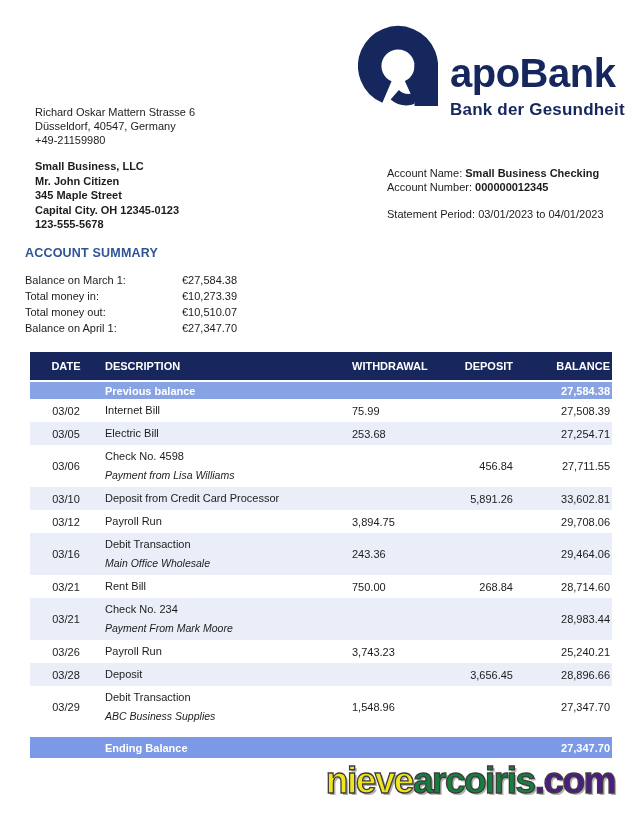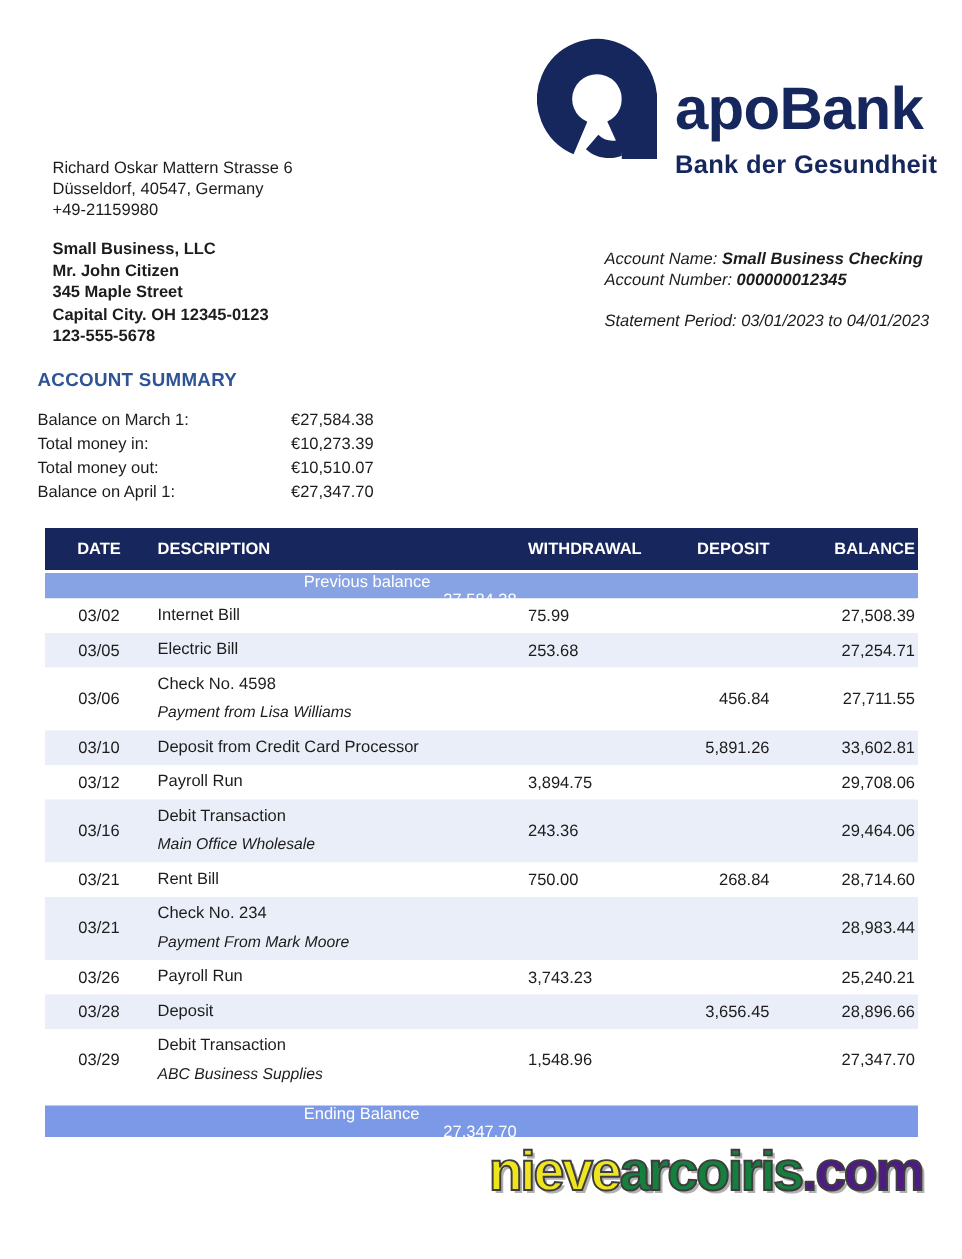--- a/index.html
+++ b/index.html
@@ -16,41 +16,41 @@
   
   .sender { position:absolute; left:35px; top:105px; font-size:11px; line-height:14px; }
   .recipient { position:absolute; left:35px; top:159px; font-size:11px; line-height:14.5px; font-weight:bold; }
 
   .logo { position:absolute; left:358px; top:25px; display:flex; align-items:flex-start; }
   .logo svg { display:block; }
   .brand-text { margin-left:12px; margin-top:28px; color:var(--brand, #16275E); }
   .brand-name { font-size:40px; font-weight:bold; letter-spacing:-0.5px; line-height:1; }
   .brand-tagline { font-size:17px; font-weight:bold; letter-spacing:0.2px; margin-top:7px; }
 
-  .account-info { position:absolute; left:403px; top:166px; font-size:11px; line-height:14px;font-style:italic; }
+  .account-info { position:absolute; left:387px; top:166px; font-size:11px; line-height:14px; }
   .account-info .period { margin-top:13px;text-align:right; }
 
   
   .summary { position:absolute; left:25px; top:246px; font-size:11px; }
   .summary-title { font-size:12.5px; font-weight:bold; color:var(--accent, #2E5496); letter-spacing:0.2px; }
   .summary-rows { margin-top:12px; }
-  .summary-row { display:flex; line-height:16px;gap:12px; }
+  .summary-row { display:flex; line-height:16px; }
   .summary-row .lbl { width:157px; }
 
   
   .txn-table { position:absolute; left:30px; top:352px; width:582px; font-size:11px; }
   .trow, .thead, .band { display:flex; align-items:center; }
   .c-date { width:72px; text-align:center; }
   .c-desc { width:243px; padding-left:3px; }
   .c-wd   { width:95px;  padding-left:7px; }
   .c-dep  { width:75px;  text-align:right; padding-right:2px; }
   .c-bal  { flex:1; text-align:right; padding-right:2px; }
 
   .thead { height:28px; background:var(--header_bg, #17265C); color:#fff; font-weight:bold; }
-  .band  { height:19px; background:var(--band_bg, #88A3E3); color:#fff; font-weight:normal; border-top:2px solid #fff;flex-direction:column; }
+  .band  { height:19px; background:var(--band_bg, #88A3E3); color:#fff; font-weight:bold; border-top:2px solid #fff; }
   .band.ending { background:var(--ending_bg, #7C99E7); height:21px; margin-top:9px; border-top:none; }
 
   .tbody .trow { min-height:23px; background:#fff; }
   .tbody .trow.alt { background:var(--alt_row_bg, #E9EEF8); }
   .tbody .c-desc { padding-top:5px; padding-bottom:5px; line-height:13px; }
   .desc-note { font-style:italic; font-size:10.5px; margin-top:6px; }
 
   
   .watermark {
     position:absolute; top:760px; right:26px;

